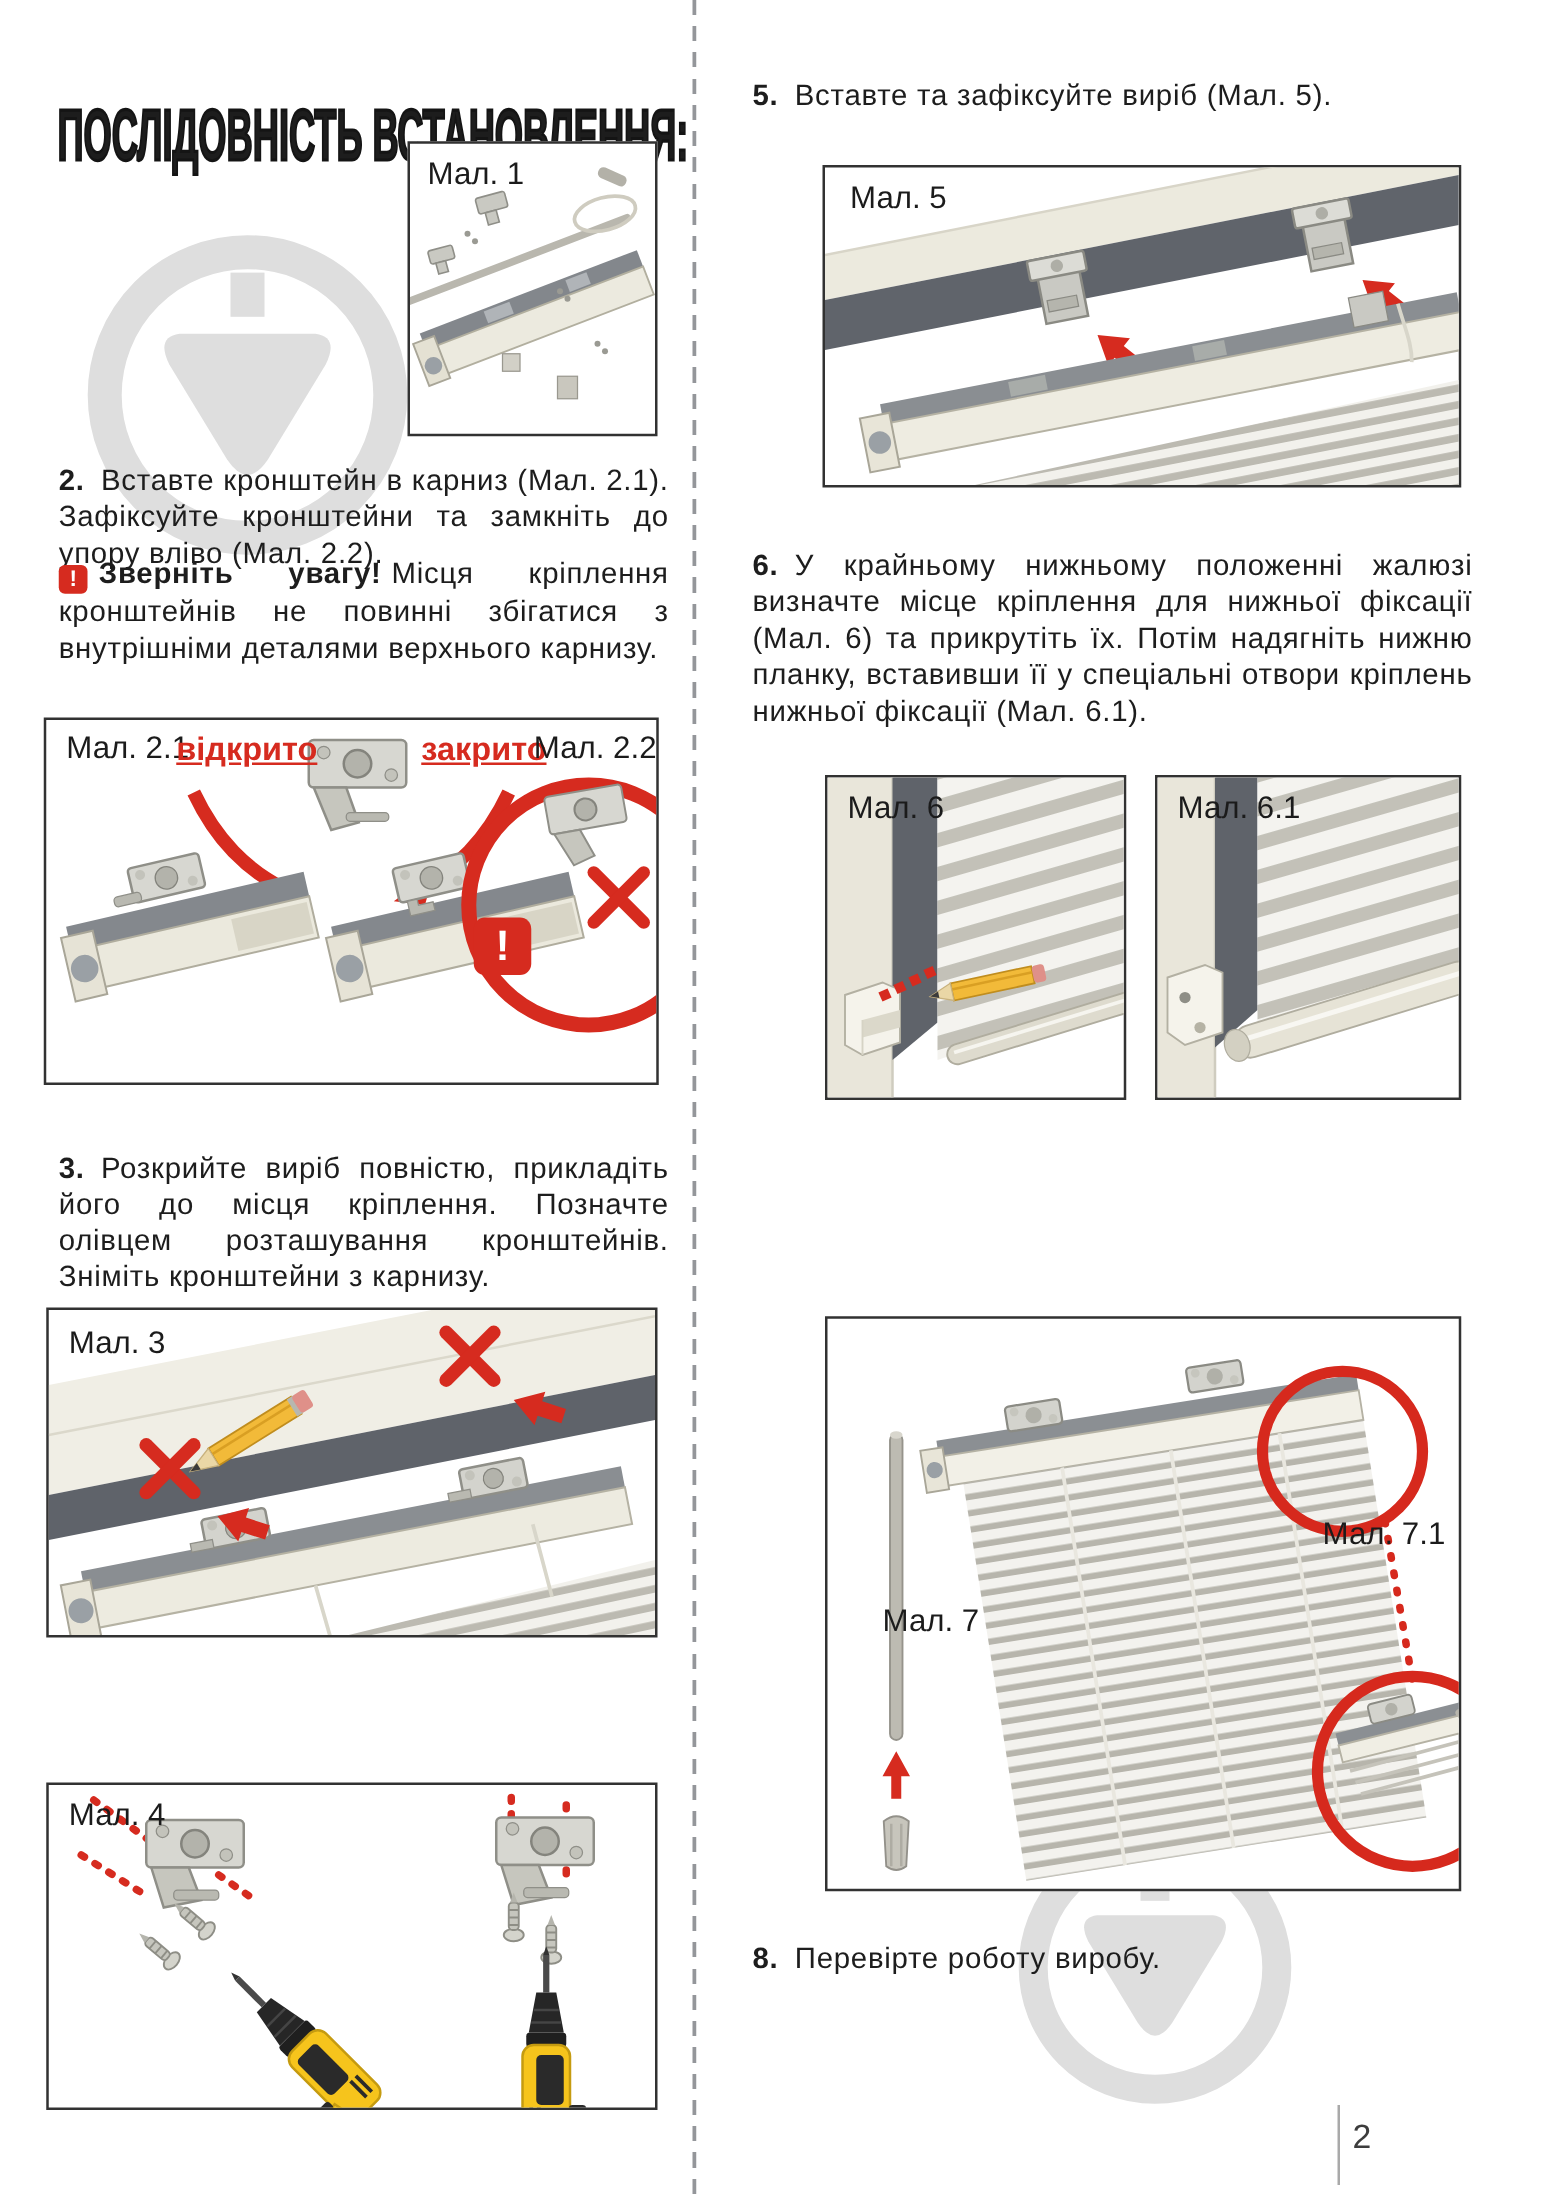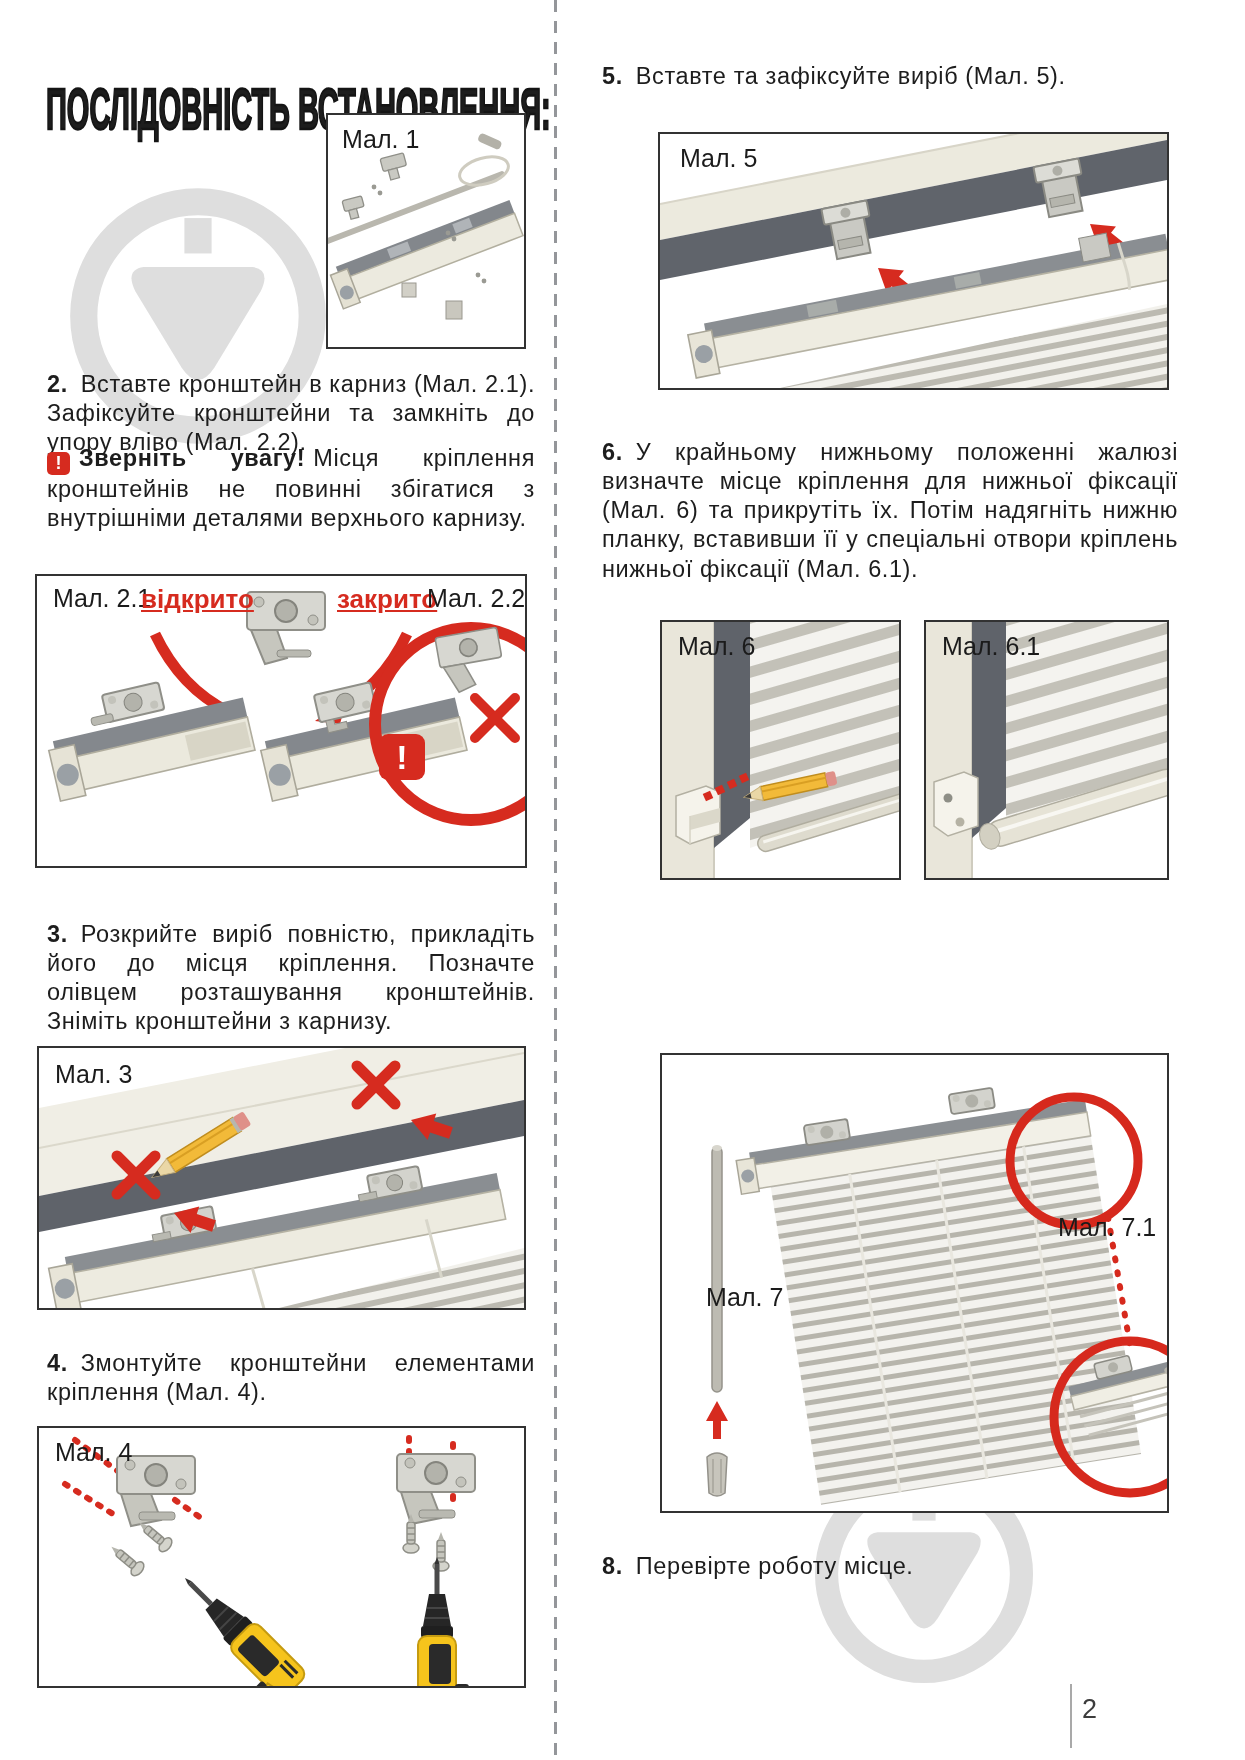--- a/index.html
+++ b/index.html
@@ -207,23 +207,20 @@
       <g stroke="#d62b1f" stroke-width="11" stroke-linecap="round">
         <line x1="318" y1="18" x2="356" y2="56"></line>
           <line x1="356" y1="18" x2="318" y2="56"></line>
       </g>
       <polygon points="0,0 22,-14 22,-6 42,-6 42,6 22,6 22,14" fill="#d62b1f" transform="translate(135,165) rotate(18)"></polygon>
       <polygon points="0,0 22,-14 22,-6 42,-6 42,6 22,6 22,14" fill="#d62b1f" transform="translate(372,72) rotate(18)"></polygon>
     </svg>
     <figcaption class="figlabel" style="left:16px;top:12px">Мал. 3</figcaption>
   </figure>
 
-  <p class="step" style="left:35px;top:1337px;width:488px">
-    <span class="num">4.</span><span>Змонтуйте кронштейни елементами кріплення (Мал. 4).</span>
-  </p>
 
   <figure class="figbox" style="left:37px;top:1426px;width:485px;height:258px">
     <svg viewBox="0 0 485 258">
       <defs>
         <g id="drill">
           <rect x="96" y="-2.5" width="30" height="5" fill="#4a4a4a"></rect>
           <polygon points="126,-2.5 133,0 126,2.5" fill="#333"></polygon>
           <polygon points="64,-14 96,-8 96,8 64,14" fill="#262626"></polygon>
           <line x1="72" y1="-12" x2="72" y2="12" stroke="#454545" stroke-width="2"></line>
           <line x1="82" y1="-10" x2="82" y2="10" stroke="#454545" stroke-width="2"></line>
@@ -447,19 +444,19 @@
         <line x1="6" y1="52" x2="126" y2="50" stroke="#c5c3ba" stroke-width="3"></line>
         <line x1="8" y1="62" x2="126" y2="60" stroke="#c5c3ba" stroke-width="3"></line>
         <line x1="100" y1="18" x2="126" y2="72" stroke="#b8b6ad" stroke-width="6" stroke-linecap="round"></line>
       </g>
     </svg>
     <figcaption class="figlabel" style="left:44px;top:228px">Мал. 7</figcaption>
     <span class="figlabel" style="left:396px;top:158px">Мал. 7.1</span>
   </figure>
 
   <p class="step" style="left:590px;top:1540px;width:576px">
-    <span class="num">8.</span><span>Перевірте роботу місце.</span>
+    <span class="num">8.</span><span>Перевірте роботу виробу.</span>
   </p>
 
   <div class="pagerule"></div>
   <div class="pagenum">2</div>
 
 </div>
 
 </body></html>

